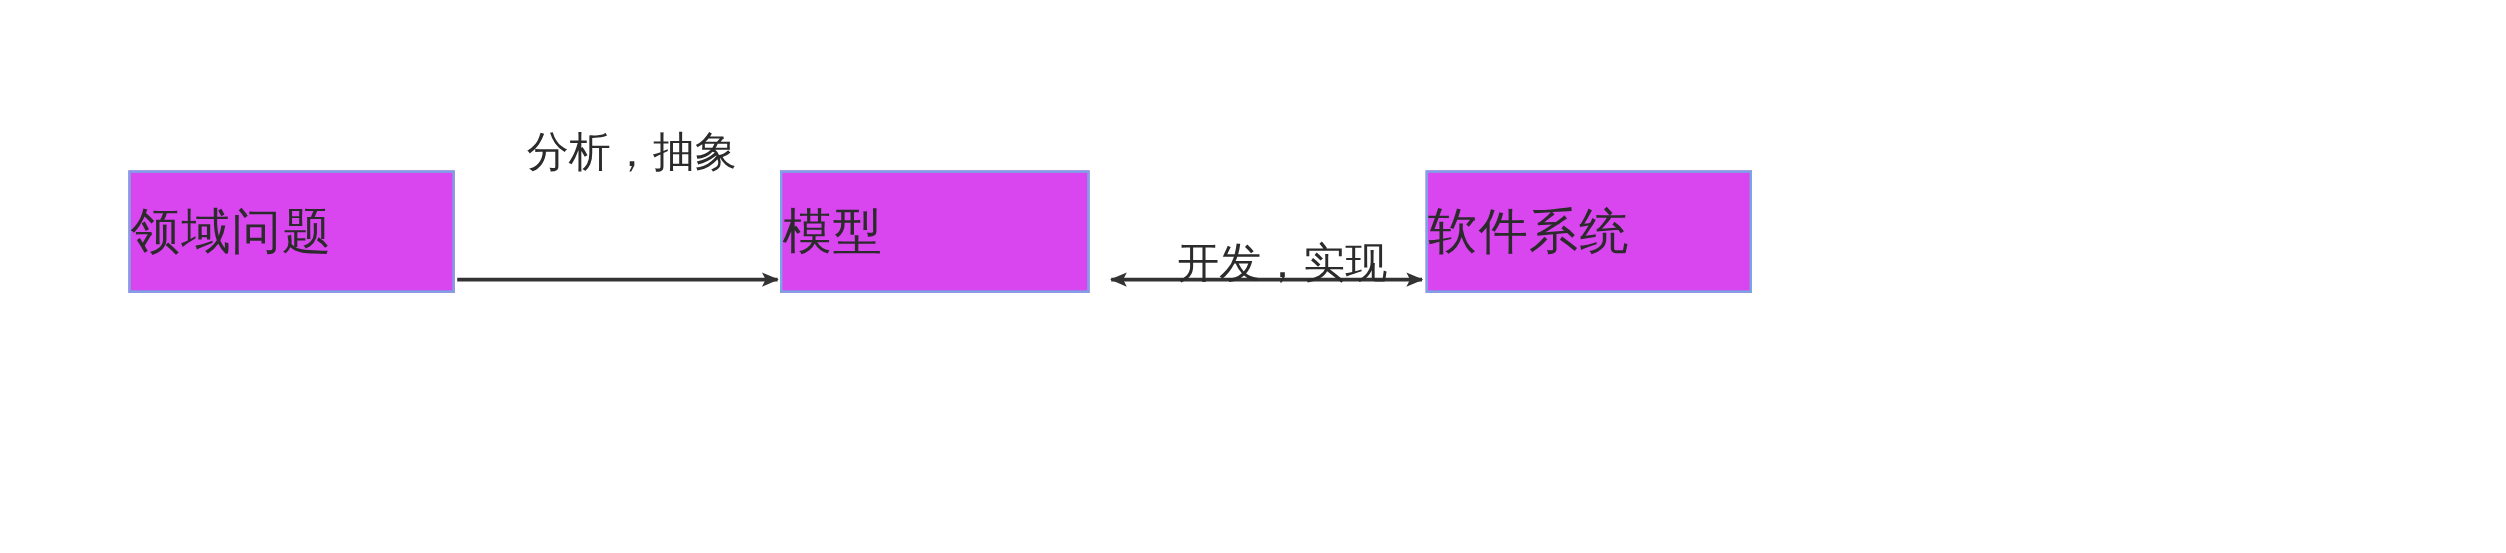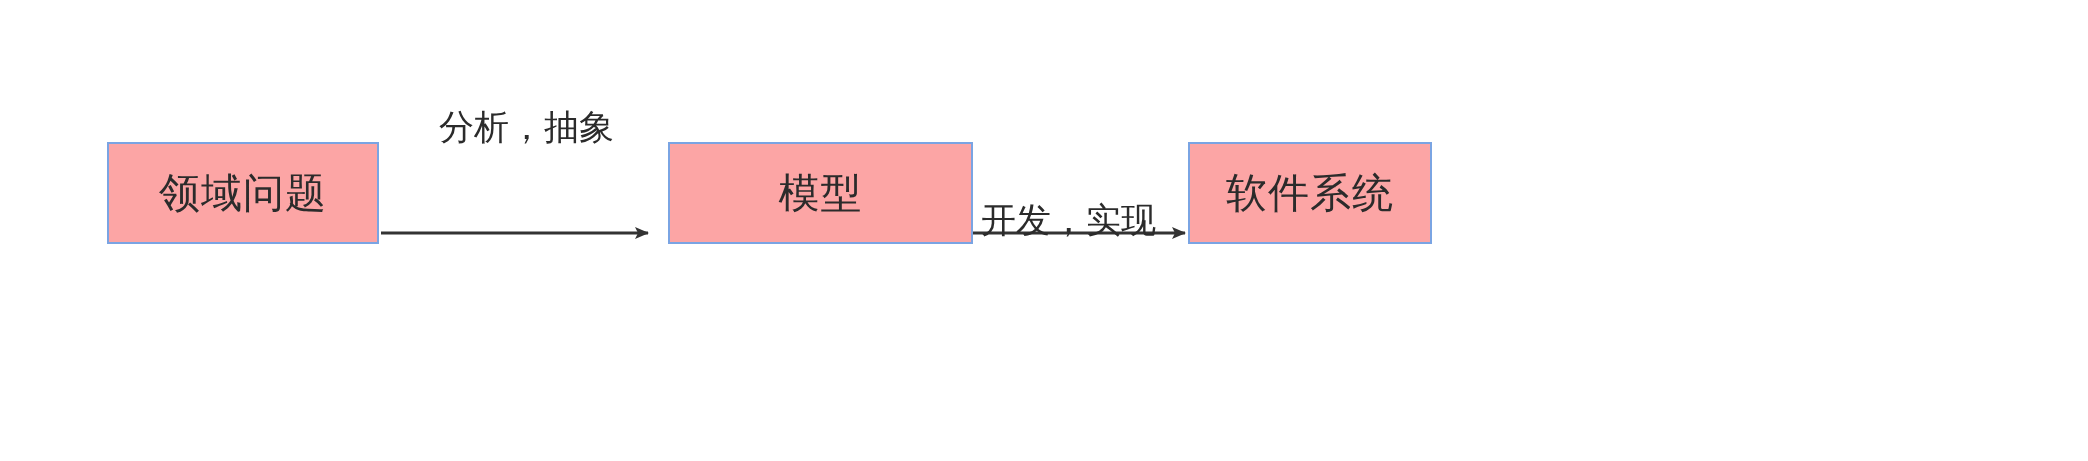--- a/index.html
+++ b/index.html
@@ -17,36 +17,36 @@
     height: 461px;
     background: #ffffff;
     overflow: hidden;
   }
 
   
   .node {
     position: absolute;
     box-sizing: border-box;
     border: 2px solid #7aa4e3;
-    background: #fca5a5;
+    background: #d946ef;
     display: flex;
     align-items: center;
-    justify-content: center;
+    justify-content: flex-start;
   }
   .node-label {
     font-size: 41px;
     line-height: 1;
     color: #2b2b2b;
     letter-spacing: 1px;
     white-space: nowrap;
   }
 
   #node-domain   { left: 107px; top: 142px; width: 272px; height: 102px; }
-  #node-model    { left: 668px; top: 142px; width: 305px; height: 102px; }
-  #node-software { left: 1188px; top: 142px; width: 244px; height: 102px; }
+  #node-model    { left: 650px; top: 142px; width: 258px; height: 102px; }
+  #node-software { left: 1188px; top: 142px; width: 272px; height: 102px; }
 
   
   #connectors {
     position: absolute;
     left: 0;
     top: 0;
     width: 2088px;
     height: 461px;
     pointer-events: none;
   }

